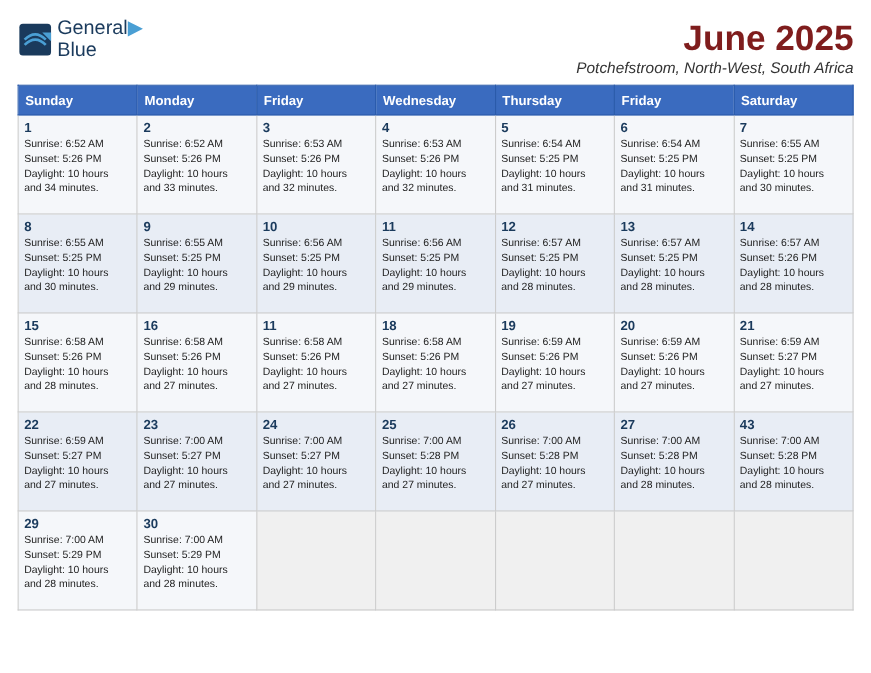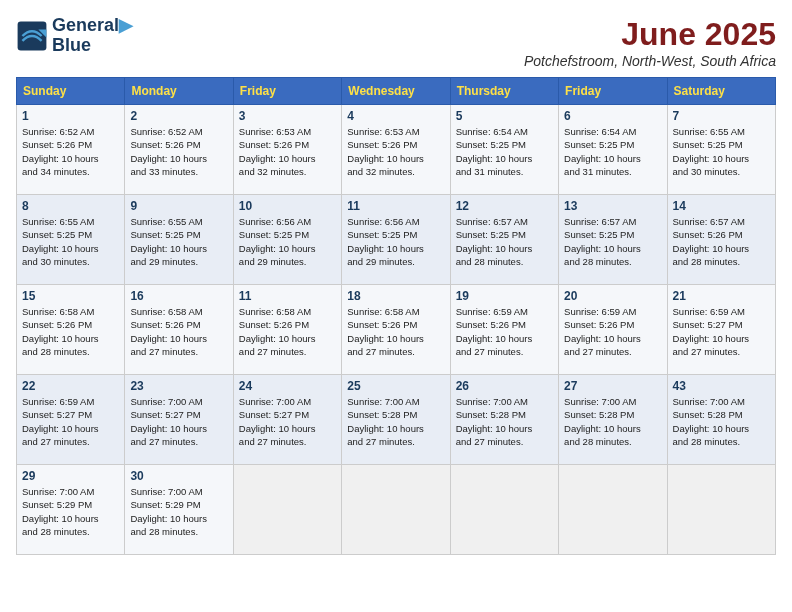--- a/index.html
+++ b/index.html
@@ -15,21 +15,21 @@
       justify-content: space-between;
       align-items: flex-start;
       margin-bottom: 8px;
     }
     .logo {
       display: flex;
       align-items: center;
     }
     .logo-text {
       font-size: 18px;
-      font-weight: bold;
+      font-weight: normal;
       color: #1a3a5c;
       line-height: 1.1;
     }
     .logo-text span {
       color: #4a9fd4;
     }
     .logo-icon {
       width: 32px;
       height: 32px;
       margin-right: 4px;
@@ -47,21 +47,21 @@
       color: #333;
       font-style: italic;
     }
     table {
       width: 100%;
       border-collapse: collapse;
       font-size: 10px;
     }
     thead th {
       background-color: #3a6bbf;
-      color: #fde047;
+      color: #ffffff;
       text-align: left;
       padding: 6px 6px;
       font-size: 12px;
       font-weight: bold;
       border: 1px solid #2a5aaa;
     }
     tbody td {
       border: 1px solid #ccc;
       vertical-align: top;
       padding: 4px 5px;

